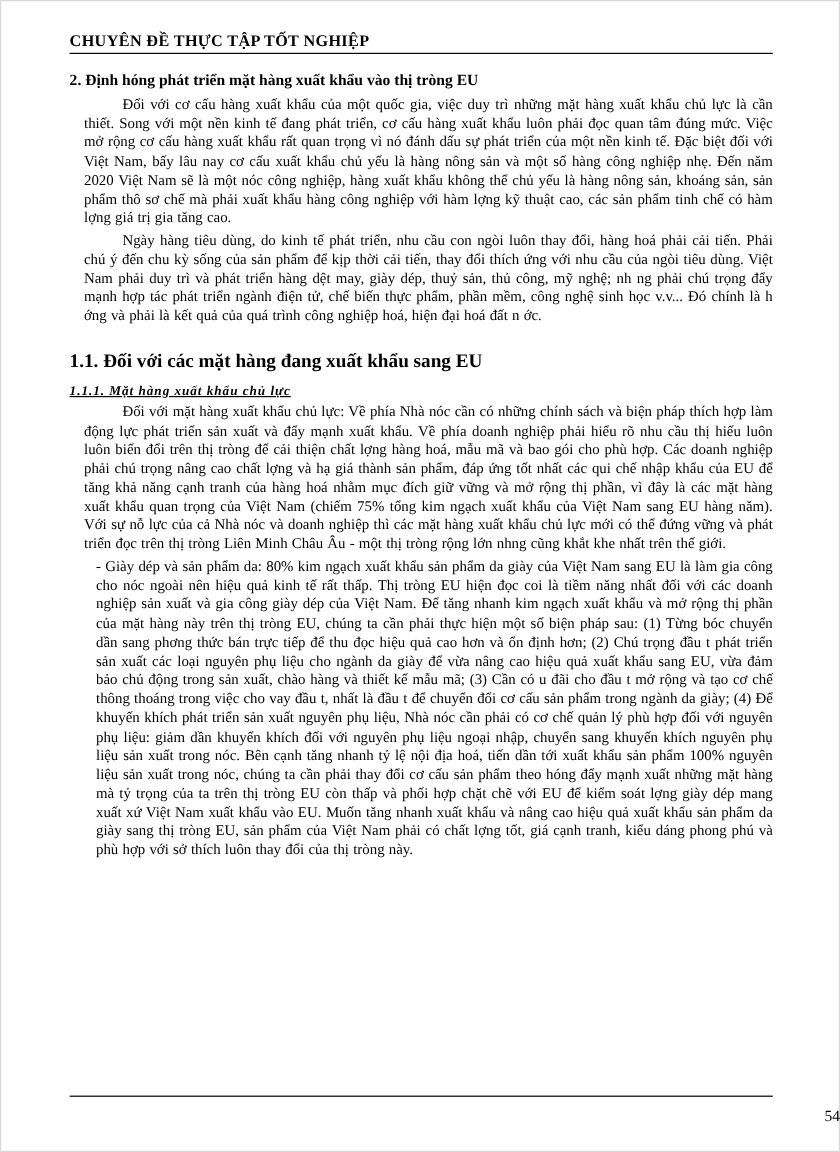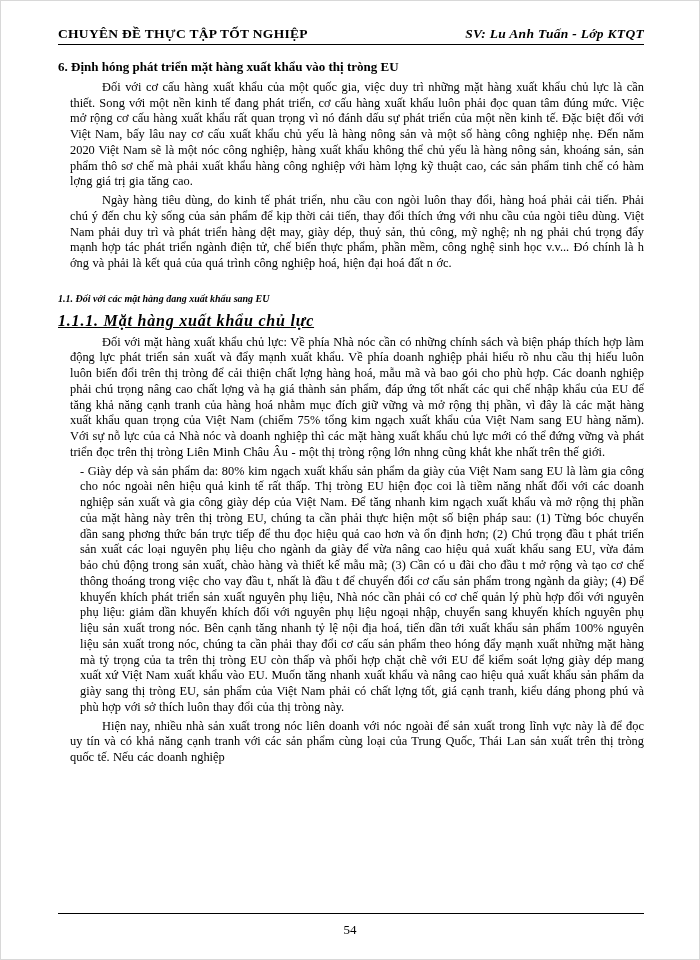--- a/index.html
+++ b/index.html
@@ -52,28 +52,27 @@
     border-bottom: 1.1px solid #000;
   }
   
   h1.h-sec {
     font-size: 13px;
     font-weight: bold;
     margin: 14px 0 4px 0;
     line-height: 1.3;
   }
   h2.h-sub {
-    font-size: 10px;
+    font-size: 16px;
     font-weight: bold;
-    font-style: italic;
     margin: 20px 0 3px 0;
     line-height: 1.3;
   }
   h3.h-subsub {
-    font-size: 16px;
+    font-size: 11px;
     font-weight: bold;
     font-style: italic;
     text-decoration: underline;
     margin: 6px 0 3px 0;
     line-height: 1.3;
     letter-spacing: 0.8px;
   }
   
   p.body {
     font-size: 12.4px;
@@ -93,48 +92,46 @@
     position: absolute;
     left: 58px;
     right: 56px;
     bottom: 46px;
     border-bottom: 1px solid #000;
   }
   .page-num {
     position: absolute;
     left: 0; right: 0;
     bottom: 22px;
-    text-align: center;
+    text-align: right;
     font-size: 13px;
     font-family: "Liberation Serif", serif;
   }
 </style>
 </head>
 <body>
 
 <div class="page">
   <div class="frame"></div>
 
   <div class="content">
 
     <div class="runhead">
       <div class="left">CHUYÊN ĐỀ THỰC TẬP TỐT NGHIỆP</div>
-      <div class="right">SV:  Lu   Anh Tuấn - Lớp KTQT</div>
     </div>
     <div class="runhead-rule"></div>
 
-    <h1 class="h-sec">6. Định hóng    phát triển mặt hàng xuất khẩu vào thị tròng    EU</h1>
+    <h1 class="h-sec">2. Định hóng    phát triển mặt hàng xuất khẩu vào thị tròng    EU</h1>
 
     <p class="body">Đối với cơ cấu hàng xuất khẩu của một quốc gia, việc duy trì những mặt hàng xuất khẩu chủ lực là cần thiết. Song với một nền kinh tế đang phát triển, cơ cấu hàng xuất khẩu luôn phải đọc    quan tâm đúng mức. Việc mở rộng cơ cấu hàng xuất khẩu rất quan trọng vì nó đánh dấu sự phát triển của một nền kinh tế. Đặc biệt đối với Việt Nam, bấy lâu nay cơ cấu xuất khẩu chủ yếu là hàng nông sản và một số hàng công nghiệp nhẹ. Đến năm 2020 Việt Nam sẽ là một nóc    công nghiệp, hàng xuất khẩu không thể chủ yếu là hàng nông sản, khoáng sản, sản phẩm thô sơ chế mà phải xuất khẩu hàng công nghiệp với hàm lợng    kỹ thuật cao, các sản phẩm tinh chế có hàm lợng   giá trị gia tăng cao.</p>
     <p class="body">Ngày hàng tiêu dùng, do kinh tế phát triển, nhu cầu con ngòi    luôn thay đổi, hàng hoá phải cải tiến. Phải chú ý đến chu kỳ sống của sản phẩm để kịp thời cải tiến, thay đổi thích ứng với nhu cầu của ngòi   tiêu dùng. Việt Nam phải duy trì và phát triển hàng dệt may, giày dép, thuỷ sản, thủ công, mỹ nghệ; nh ng phải chú trọng đẩy mạnh hợp tác phát triển ngành điện tử, chế biến thực phẩm, phần mềm, công nghệ sinh học v.v... Đó chính là h ớng và phải là kết quả của quá trình công nghiệp hoá, hiện đại hoá đất n  ớc.</p>
 
     <h2 class="h-sub">1.1. Đối với các mặt hàng đang xuất khẩu sang EU</h2>
     <h3 class="h-subsub">1.1.1. Mặt hàng  xuất khẩu chủ lực</h3>
 
     <p class="body">Đối với mặt hàng xuất khẩu chủ lực: Về phía Nhà nóc    cần có những chính sách và biện pháp thích hợp làm động lực phát triển sản xuất và đẩy mạnh xuất khẩu. Về phía doanh nghiệp phải hiểu rõ nhu cầu thị hiếu luôn luôn biến đổi trên thị tròng    để cải thiện chất lợng    hàng hoá, mẫu mã và bao gói cho phù hợp. Các doanh nghiệp phải chú trọng nâng cao chất lợng    và hạ giá thành sản phẩm, đáp ứng tốt nhất các qui chế nhập khẩu của EU để tăng khả năng cạnh tranh của hàng hoá nhằm mục đích giữ vững và mở rộng thị phần, vì đây là các mặt hàng xuất khẩu quan trọng của Việt Nam (chiếm 75% tổng kim ngạch xuất khẩu của Việt Nam sang EU hàng năm). Với sự nỗ lực của cả Nhà nóc    và doanh nghiệp thì các mặt hàng xuất khẩu chủ lực mới có thể đứng vững và phát triển đọc    trên thị tròng    Liên Minh Châu Âu - một thị tròng    rộng lớn nhng    cũng khắt khe nhất trên thế giới.</p>
     <p class="body bullet">- Giày dép và sản phẩm da: 80% kim ngạch xuất khẩu sản phẩm da giày của Việt Nam sang EU là làm gia công cho nóc    ngoài nên hiệu quả kinh tế rất thấp. Thị tròng    EU hiện đọc    coi là tiềm năng nhất đối với các doanh nghiệp sản xuất và gia công giày dép của Việt Nam. Để tăng nhanh kim ngạch xuất khẩu và mở rộng thị phần của mặt hàng này trên thị tròng    EU, chúng ta cần phải thực hiện một số biện pháp sau: (1) Từng bóc    chuyển dần sang phơng    thức bán trực tiếp để thu đọc    hiệu quả cao hơn và ổn định hơn; (2) Chú trọng đầu t    phát triển sản xuất các loại nguyên phụ liệu cho ngành da giày để vừa nâng cao hiệu quả xuất khẩu sang EU, vừa đảm bảo chủ động trong sản xuất, chào hàng và thiết kế mẫu mã; (3) Cần có u    đãi cho đầu t    mở rộng và tạo cơ chế thông thoáng trong việc cho vay đầu t,    nhất là đầu t    để chuyển đổi cơ cấu sản phẩm trong ngành da giày; (4) Để khuyến khích phát triển sản xuất nguyên phụ liệu, Nhà nóc    cần phải có cơ chế quản lý phù hợp đối với nguyên phụ liệu: giảm dần khuyến khích đối với nguyên phụ liệu ngoại nhập, chuyển sang khuyến khích nguyên phụ liệu sản xuất trong nóc.    Bên cạnh tăng nhanh tỷ lệ nội địa hoá, tiến dần tới xuất khẩu sản phẩm 100% nguyên liệu sản xuất trong nóc,    chúng ta cần phải thay đổi cơ cấu sản phẩm theo hóng    đẩy mạnh xuất những mặt hàng mà tỷ trọng của ta trên thị tròng    EU còn thấp và phối hợp chặt chẽ với EU để kiểm soát lợng    giày dép mang xuất xứ Việt Nam xuất khẩu vào EU. Muốn tăng nhanh xuất khẩu và nâng cao hiệu quả xuất khẩu sản phẩm da giày sang thị tròng    EU, sản phẩm của Việt Nam phải có chất lợng    tốt, giá cạnh tranh, kiểu dáng phong phú và phù hợp với sở thích luôn thay đổi của thị tròng    này.</p>
-    <p class="body">Hiện nay, nhiều nhà sản xuất trong nóc    liên doanh với nóc    ngoài để sản xuất trong lĩnh vực này là để đọc    uy tín và có khả năng cạnh tranh với các sản phẩm cùng loại của Trung Quốc, Thái Lan sản xuất trên thị tròng    quốc tế. Nếu các doanh nghiệp</p>
 
   </div>
 
   <div class="footer-rule"></div>
   <div class="page-num">54</div>
 </div>
 
 </body></html>

